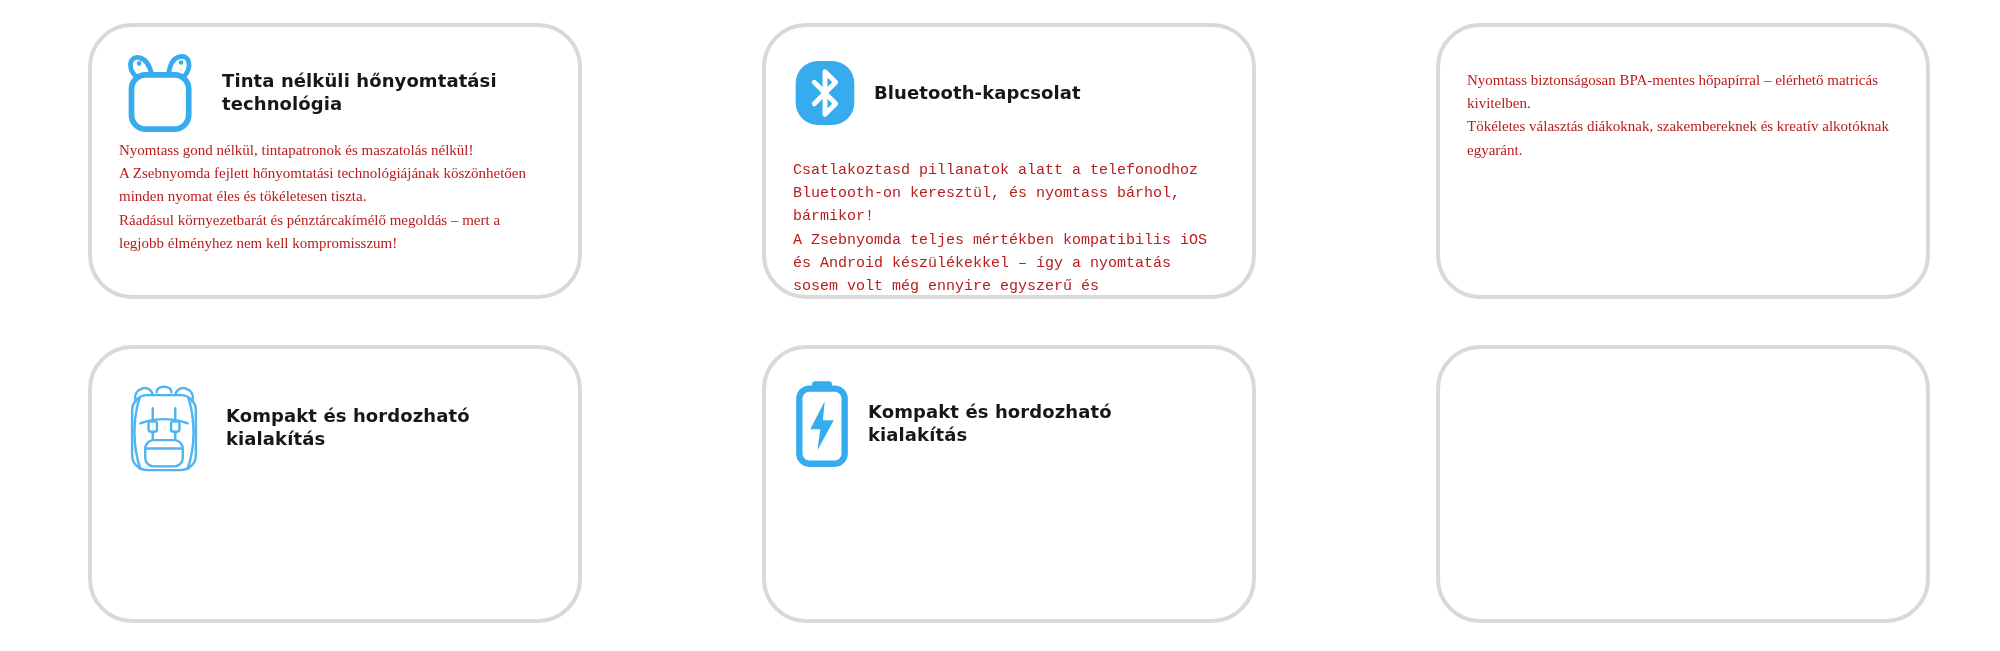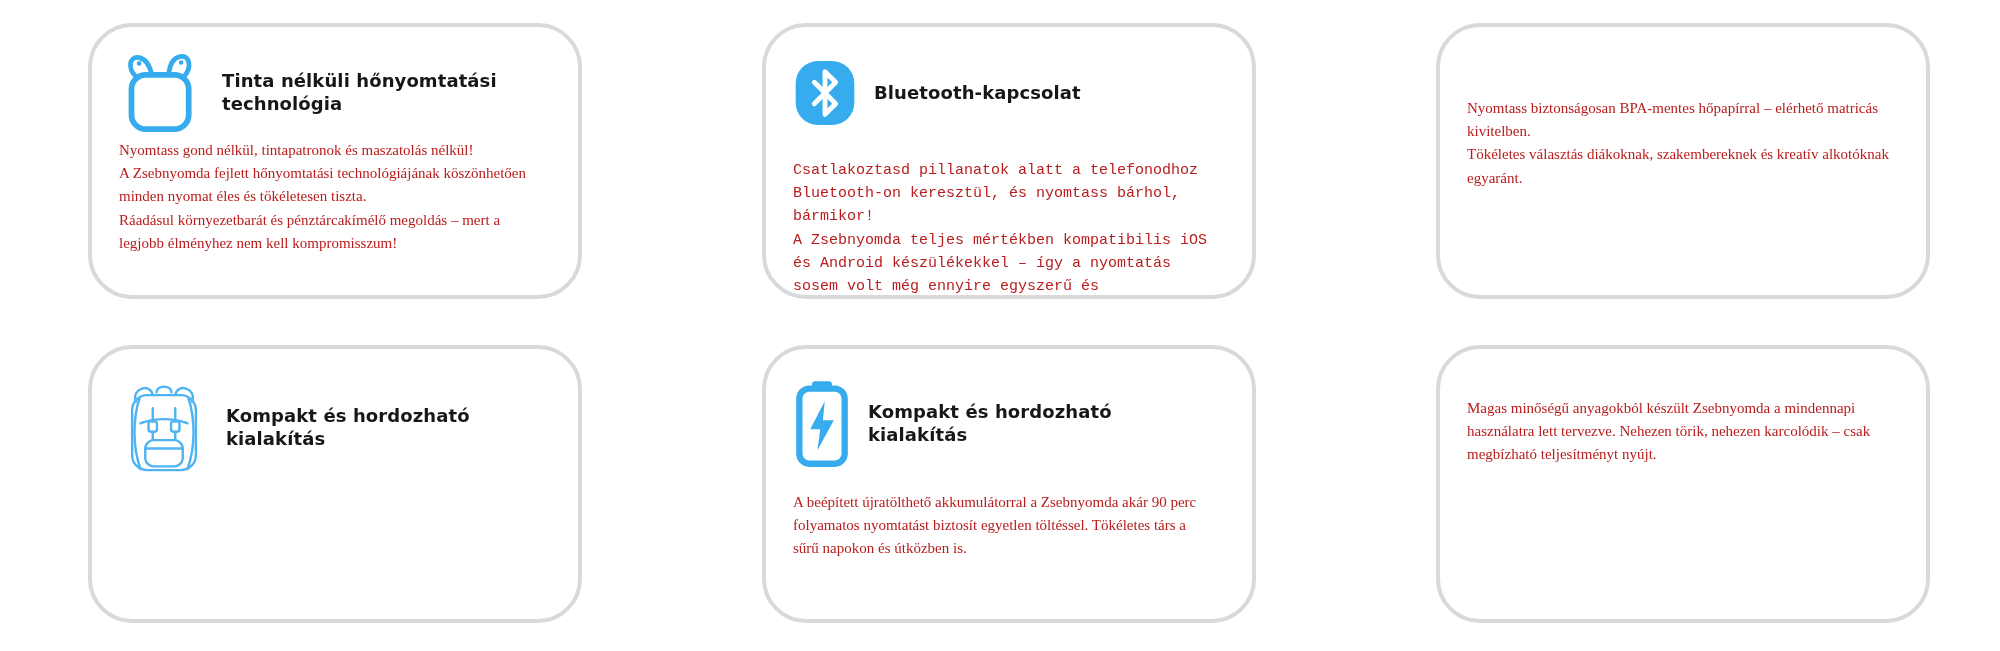--- a/index.html
+++ b/index.html
@@ -30,21 +30,21 @@
     letter-spacing:.1px;
   }
   .body{
     font-family:"Liberation Serif",serif;
     font-size:15px;line-height:23.2px;color:#b91c1c;
     white-space:pre-line;
     margin-top:24px;
   }
   .c1 .body{margin-top:6px;}
   .c2 .body{margin-top:32px;font-family:Liberation Mono, monospace;}
-  .c3 .body{margin-top:46px;}
+  .c3 .body{margin-top:18px;}
   svg{display:block;}
 </style>
 </head>
 <body>
 
 <div class="page">
 
   <div class="card c1">
     <div class="hdr">
       <div class="icon-box">
@@ -113,20 +113,18 @@
     <div class="hdr">
       <div class="icon-box">
         <svg width="58" height="88" viewBox="0 0 64 96">
           <rect x="21" y="2" width="22" height="11" rx="3.5" fill="#36ACEE"></rect>
           <rect x="7" y="10" width="50" height="83" rx="11" fill="none" stroke="#36ACEE" stroke-width="7"></rect>
           <path d="M35,24 L19,55 L30,55 L27,78 L45,45 L33,45 Z" fill="#36ACEE"></path>
         </svg>
       </div>
       <div class="title">Kompakt és hordozható kialakítás</div>
     </div>
-    <div class="body">A beépített újratölthető akkumulátorral a Zsebnyomda akár 90 perc folyamatos nyomtatást biztosít egyetlen töltéssel. Tökéletes társ a sűrű napokon és útközben is.</div>
   </div>
 
   <div class="card c6">
-    <div class="body">Magas minőségű anyagokból készült Zsebnyomda a mindennapi használatra lett tervezve. Nehezen törik, nehezen karcolódik – csak megbízható teljesítményt nyújt.</div>
   </div>
 
 </div>
 
 </body></html>

